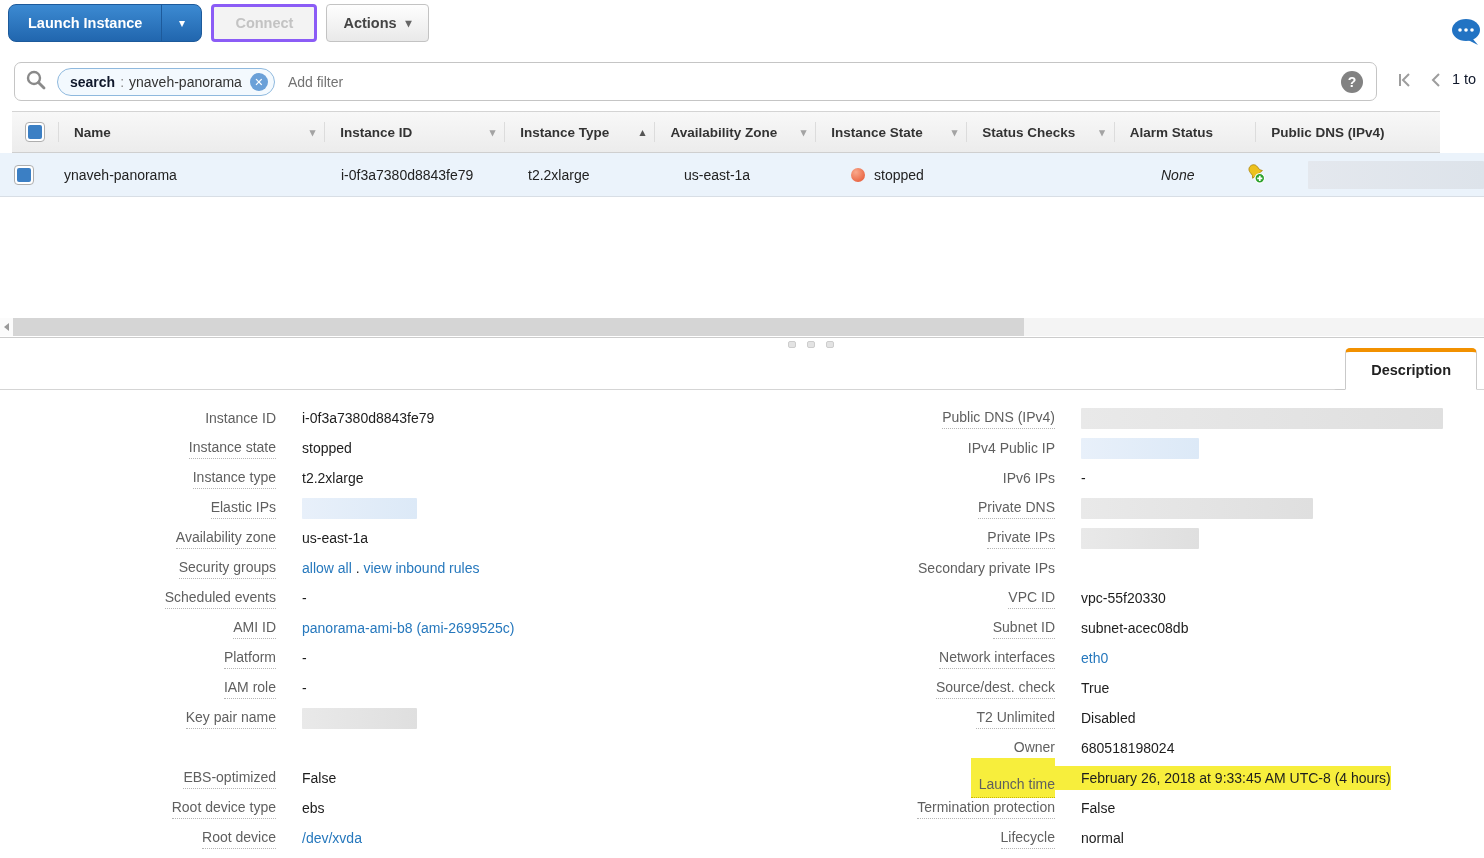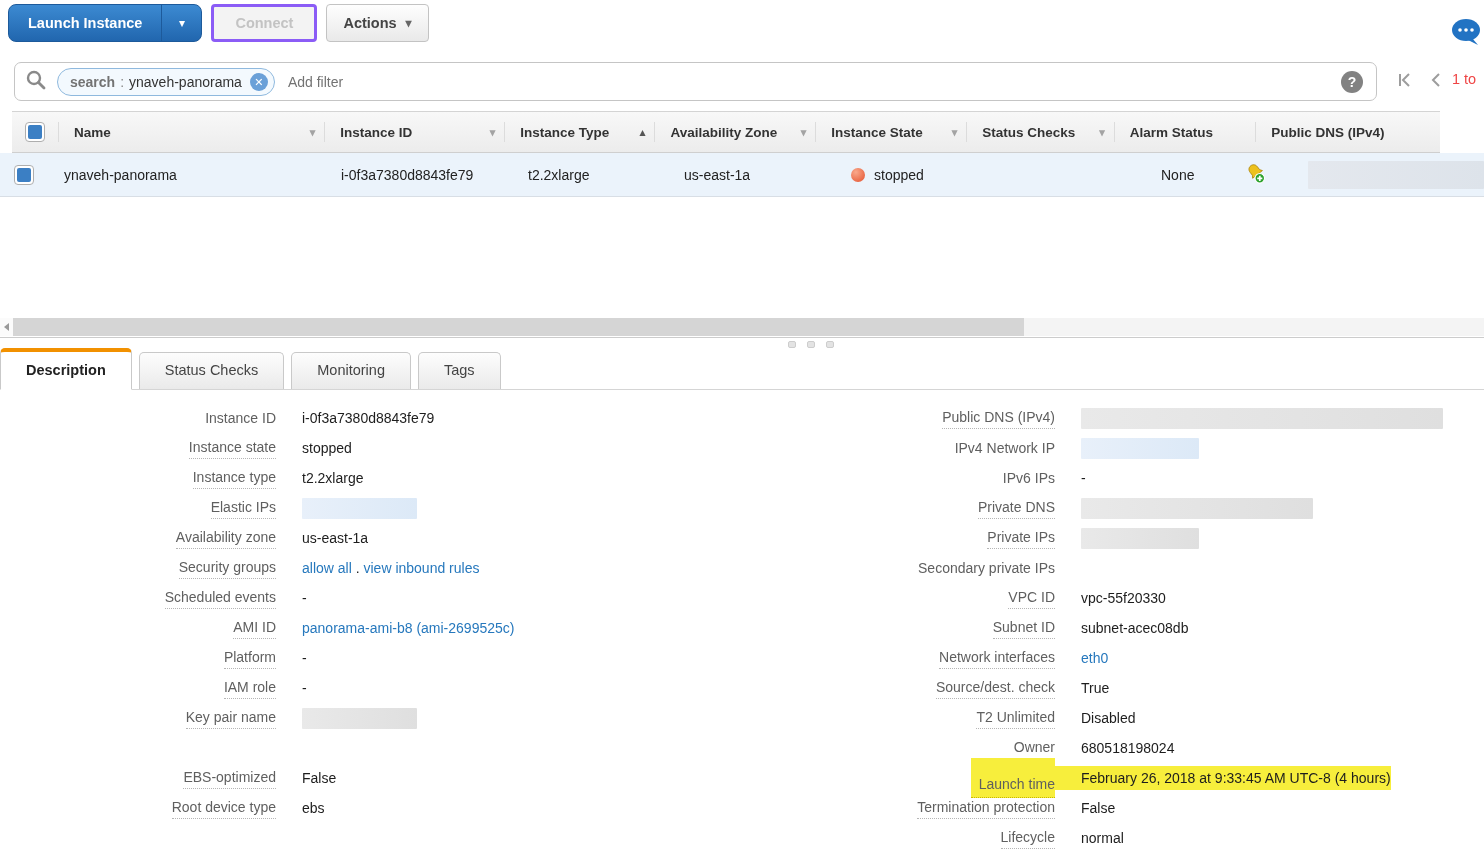--- a/index.html
+++ b/index.html
@@ -17,58 +17,58 @@
   .btn-normal { background:linear-gradient(#fefefe,#e9e9e9); border:1px solid #c3c3c3; color:#454545; padding:0 16px; }
   .btn-normal .caret { margin-left:9px; color:#666; font-size:12px; }
 
   .feedback-bubble { position:absolute; top:17px; right:1px; width:33px; height:30px; }
 
   
   .filter-bar { position:absolute; top:56px; left:0; right:0; height:55px; background:#fff; }
   .search-box { position:absolute; left:14px; top:6px; width:1363px; height:39px; background:#fff; border:1px solid #c5c5c5; border-radius:7px; display:flex; align-items:center; padding:0 40px 0 10px; }
   .mag { margin-right:10px; flex:0 0 auto; }
   .filter-pill { display:inline-flex; align-items:center; border:1px solid #8fb9de; background:#f3f9fe; border-radius:16px; padding:4px 6px 4px 12px; font-size:14px; }
-  .filter-pill .k { font-weight:bold; color:#737373; }
+  .filter-pill .k { font-weight:bold; color:#0f172a; }
   .filter-pill .sep { color:#888; margin:0 5px; }
   .filter-pill .v { color:#333; }
   .pill-close { width:18px; height:18px; margin-left:8px; border-radius:50%; background:#6aa0d8; color:#fff; font-size:11px; line-height:18px; text-align:center; cursor:pointer; }
   .add-filter { color:#737373; font-size:14px; margin-left:13px; }
   .help-circle { position:absolute; right:13px; top:8px; width:22px; height:22px; border-radius:50%; background:#828282; color:#fff; font-weight:bold; font-size:14px; text-align:center; line-height:22px; }
   .pager-first { position:absolute; left:1395px; top:14px; }
   .pager-prev  { position:absolute; left:1428px; top:14px; }
-  .pager-text  { position:absolute; left:1452px; top:15px; width:32px; overflow:hidden; white-space:nowrap; font-size:14.5px; color:#ef4444; }
+  .pager-text  { position:absolute; left:1452px; top:15px; width:32px; overflow:hidden; white-space:nowrap; font-size:14.5px; color:#0f172a; }
 
   
   .grid-header { position:absolute; top:111px; left:12px; width:1428px; height:42px; background:linear-gradient(#f8f8f8,#ececec); border-top:1px solid #d4d4d4; border-bottom:1px solid #cfcfcf; display:flex; }
   .grid-row    { position:absolute; top:153px; left:0; width:1484px; height:44px; background:#ebf3fb; border-bottom:1px solid #d8dee5; display:flex; }
   .c0{width:48px;} .c1{width:277px;} .c2{width:187px;} .c3{width:156px;} .c4{width:167px;} .c5{width:157px;} .c6{width:153px;} .c7{width:147px;} .c8{width:192px;}
   .th { position:relative; display:flex; align-items:center; padding-left:16px; font-size:13.5px; font-weight:bold; color:#333; }
   .th .vline { position:absolute; left:0; top:10px; bottom:10px; width:1px; background:#dcdcdc; }
   .sort { position:absolute; right:9px; font-size:11px; color:#a3a3a3; }
   .sort.active { color:#555; }
   .td { display:flex; align-items:center; padding-left:16px; font-size:14px; color:#222; }
   .cb-cell { display:flex; align-items:center; justify-content:center; padding:0; }
   .checkbox { width:20px; height:20px; border:1px solid #aeaeae; border-radius:4px; background:#fff; display:flex; align-items:center; justify-content:center; }
   .checkbox .fill { width:14px; height:14px; border-radius:2px; background:#3b7fc4; }
   .state-dot { width:14px; height:14px; border-radius:50%; background:radial-gradient(circle at 35% 30%, #f9a98c, #e4512e); margin-right:9px; flex:0 0 auto; }
   .alarm-cell { justify-content:space-between; padding-right:26px; }
-  .none-italic { }
+  .none-italic { font-style:italic; }
   .dns-redact { width:177px; height:28px; background:linear-gradient(90deg,#e4e8ee,#dde3ea); border-radius:1px; }
 
   
   .hscroll { position:absolute; top:318px; left:0; width:1484px; height:18px; background:#f4f4f4; }
   .hscroll .arrow-btn { position:absolute; left:0; top:0; width:13px; height:18px; background:#fbfbfb; display:flex; align-items:center; justify-content:center; }
   .hscroll .arrow-btn .tri { width:0; height:0; border-top:4px solid transparent; border-bottom:4px solid transparent; border-right:5px solid #9a9a9a; }
   .hscroll .thumb { position:absolute; left:13px; top:0; width:1011px; height:18px; background:#d5d5d5; }
   .split-line { position:absolute; top:337px; left:0; width:1484px; height:1px; background:#cccccc; }
   .resize-dots { position:absolute; top:341px; left:788px; display:flex; gap:11px; }
   .resize-dots span { width:8px; height:7px; background:#e3e3e3; border:1px solid #cdcdcd; border-radius:2px; }
 
   
-  .tabs { position:absolute; top:348px; left:0; width:1484px; height:42px; border-bottom:1px solid #d5d5d5; padding-left:0; display:flex; align-items:flex-end; }
+  .tabs { position:absolute; top:348px; left:0; width:1484px; height:42px; border-bottom:1px solid #d5d5d5; padding-left:8px; display:flex; align-items:flex-end;flex-direction:column; }
   .tab { position:relative; height:37px; line-height:35px; padding:0 25px; margin-right:7px; font-size:14.5px; color:#444; background:linear-gradient(#fdfdfd,#eaeaea); border:1px solid #c9c9c9; border-bottom:none; border-radius:5px 5px 0 0; }
   .tab.active { height:42px; line-height:37px; font-weight:bold; color:#222; background:#fff; border-top:4px solid #f29100; margin-bottom:-1px; border-bottom:1px solid #fff; z-index:2; }
 
   
   .desc { position:absolute; top:390px; left:0; width:1484px; height:468px; background:#fff; }
   .dcol { position:absolute; top:13px; }
   .dcol-left  { left:0;    width:740px; }
   .dcol-right { left:780px; width:704px; }
   .drow { height:30px; display:flex; align-items:center; }
   .dlbl { width:276px; text-align:right; flex:0 0 auto; }
@@ -289,28 +289,32 @@
         </div>
         <div class="drow"></div>
         <div class="drow">
           <div class="dlbl"><span class="dlbl-text u">EBS-optimized</span></div>
           <div class="dval"><span>False</span></div>
         </div>
         <div class="drow">
           <div class="dlbl"><span class="dlbl-text u">Root device type</span></div>
           <div class="dval"><span>ebs</span></div>
         </div>
+        <div class="drow">
+          <div class="dlbl"><span class="dlbl-text u">Root device</span></div>
+          <div class="dval"><a href="#" class="lnk">/dev/xvda</a></div>
+        </div>
       </div>
     <div class="dcol dcol-right">
         <div class="drow">
           <div class="dlbl"><span class="dlbl-text u">Public DNS (IPv4)</span></div>
           <div class="dval"><span class="redact gray" style="width: 362px;"></span></div>
         </div>
         <div class="drow">
-          <div class="dlbl"><span class="dlbl-text">IPv4 Network IP</span></div>
+          <div class="dlbl"><span class="dlbl-text">IPv4 Public IP</span></div>
           <div class="dval"><span class="redact blue" style="width: 118px;"></span></div>
         </div>
         <div class="drow">
           <div class="dlbl"><span class="dlbl-text">IPv6 IPs</span></div>
           <div class="dval"><span>-</span></div>
         </div>
         <div class="drow">
           <div class="dlbl"><span class="dlbl-text u">Private DNS</span></div>
           <div class="dval"><span class="redact gray" style="width: 232px;"></span></div>
         </div>

